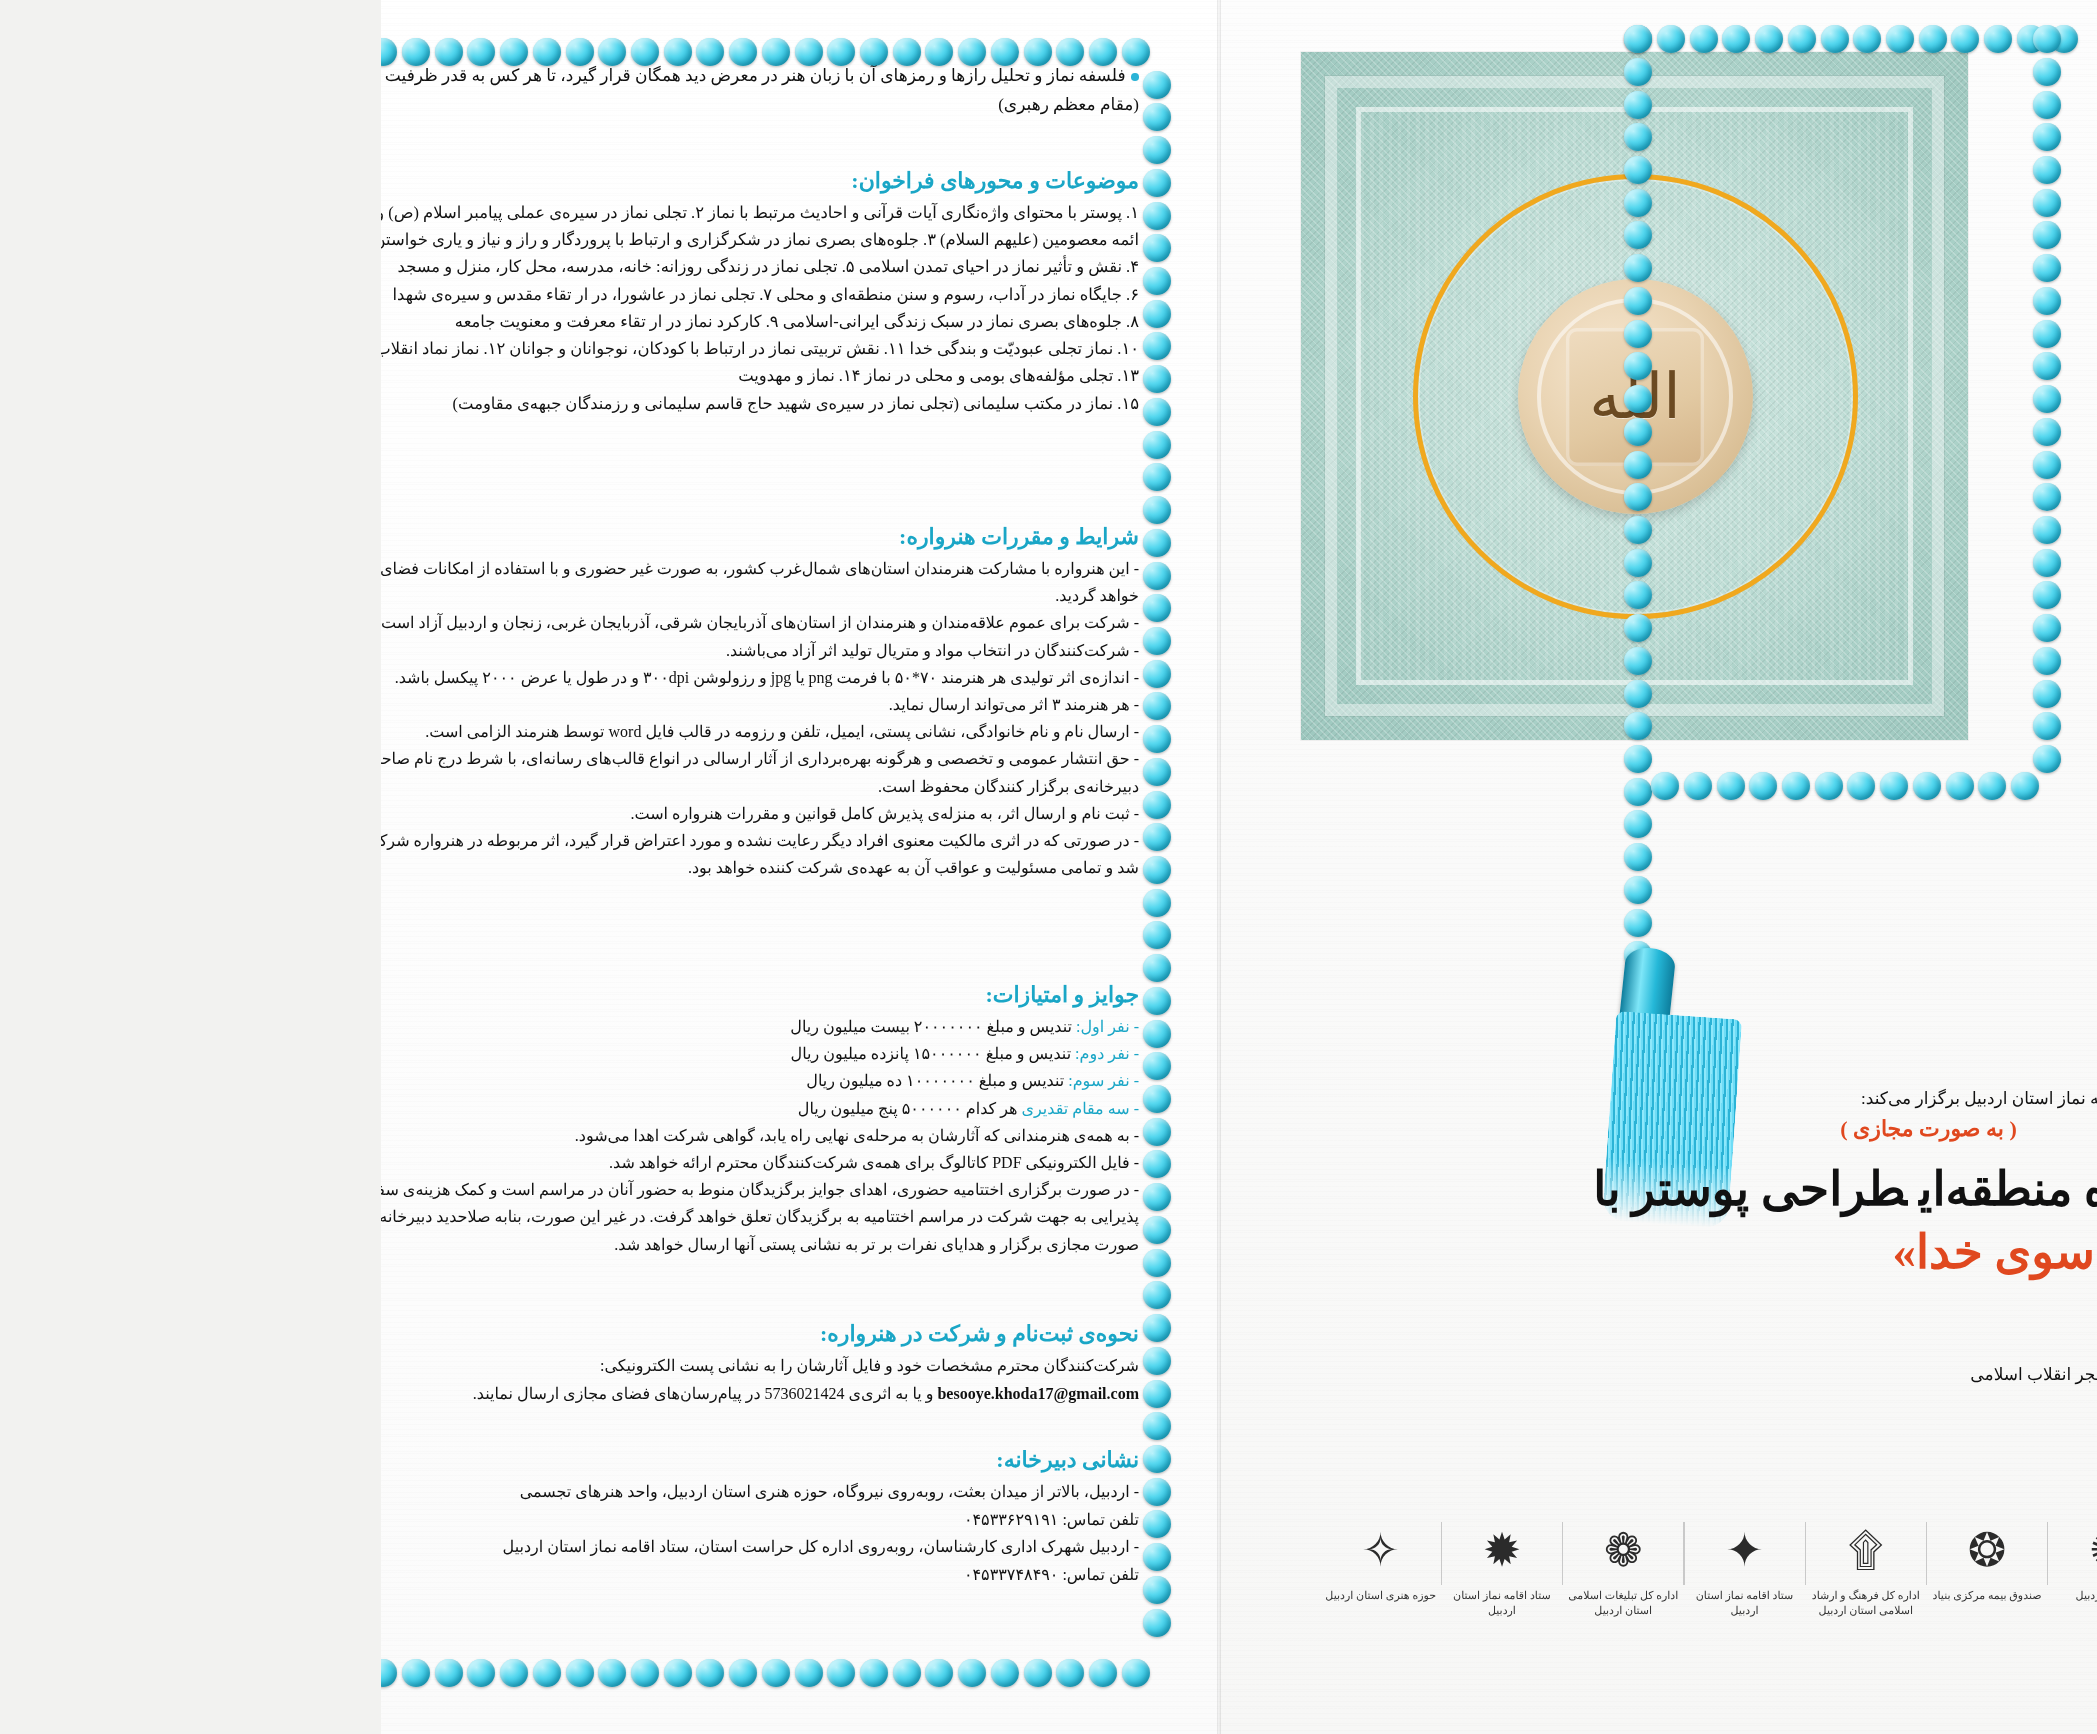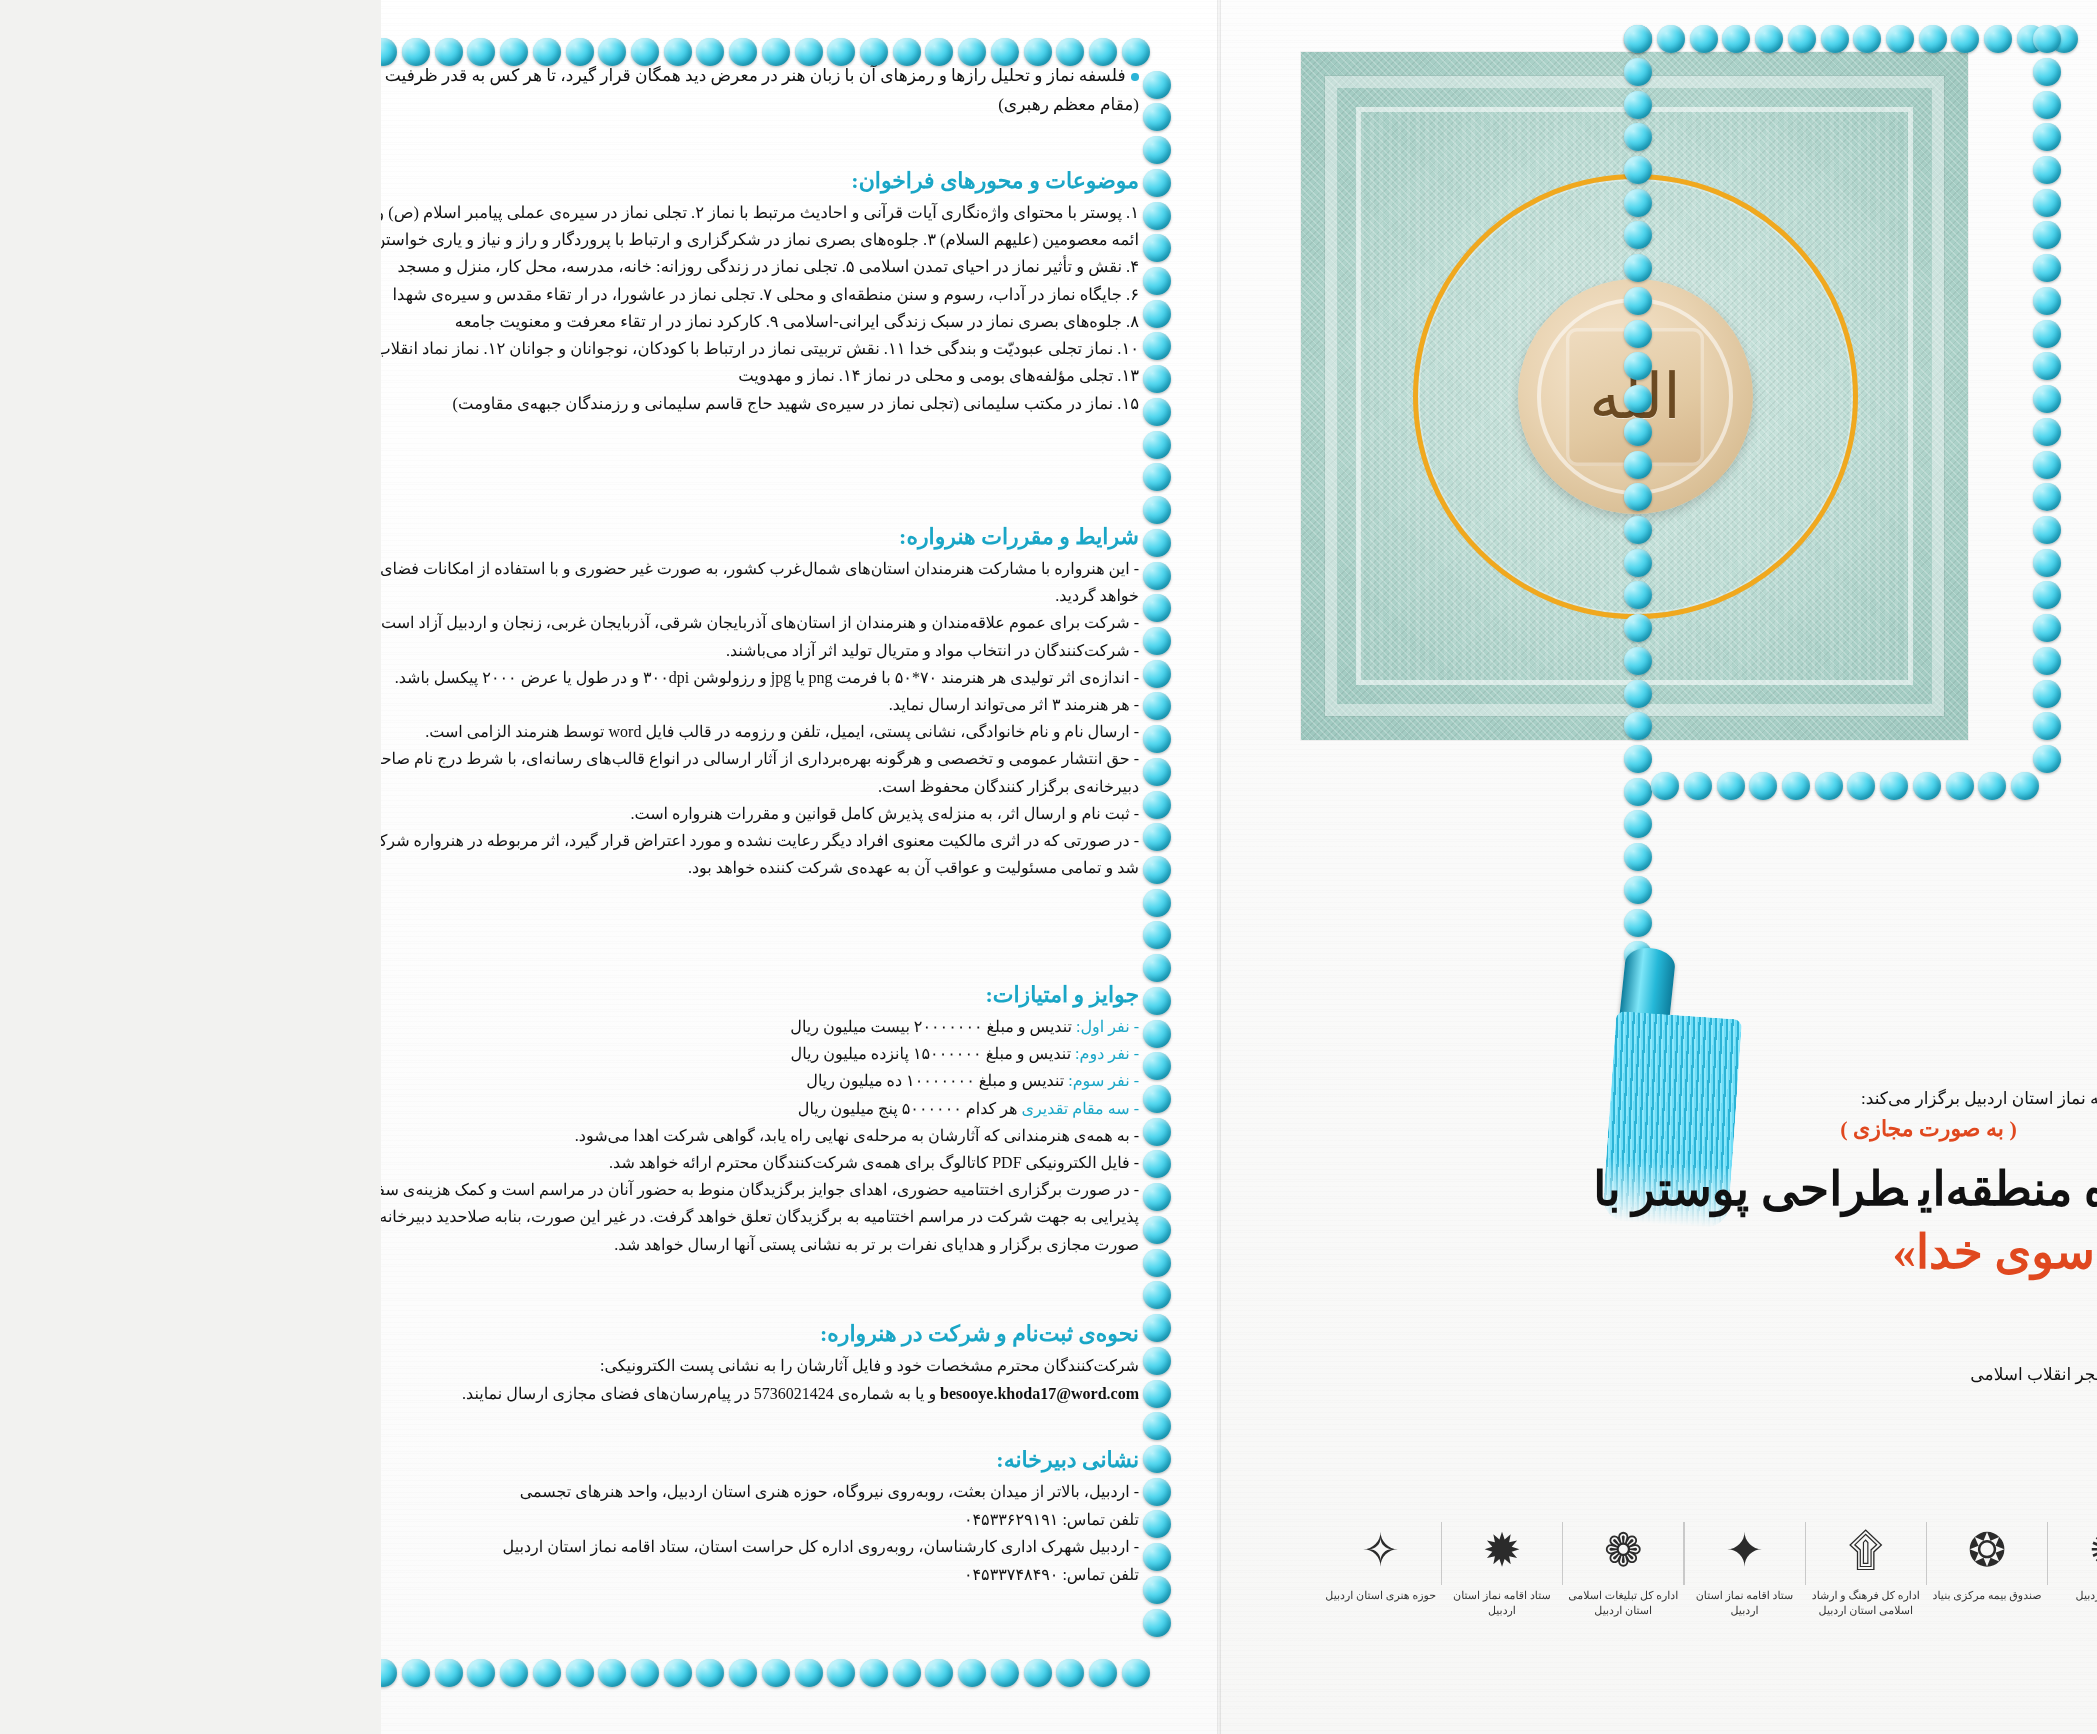--- a/index.html
+++ b/index.html
@@ -318,22 +318,22 @@
         <div><span>پذیرایی به جهت شرکت در مراسم اختتامیه به برگزیدگان تعلق خواهد گرفت. در غیر این صورت، بنابه صلاحدید دبیرخانه، اختتامیه به</span></div>
         <div><span>صورت مجازی برگزار و هدایای نفرات بر تر به نشانی پستی آنها ارسال خواهد شد.</span></div>
       </div>
     </div>
 
     <div class="ltext" style="top:1321px; right:80px; width:1040px;">
       <div class="sec-title">نحوه‌ی ثبت‌نام و شرکت در هنرواره:</div>
       <div class="reg-lines">
         <div>شرکت‌کنندگان محترم مشخصات خود و فایل آثارشان را به نشانی پست الکترونیکی:</div>
         <div>
-          <span class="email">besooye.khoda17@word.com</span>
-          <span> و یا به شماره‌ی </span>
+          <span class="email">besooye.khoda17@gmail.com</span>
+          <span> و یا به اثری‌ی </span>
           <span>5736021424</span>
           <span> در پیام‌رسان‌های فضای مجازی ارسال نمایند.</span>
         </div>
       </div>
     </div>
 
     <div class="ltext" style="top:1447px; right:80px; width:1040px;">
       <div class="sec-title">نشانی دبیرخانه:</div>
       <div class="addr-lines">
         <div>- اردبیل، بالاتر از میدان بعثت، روبه‌روی نیروگاه، حوزه هنری استان اردبیل، واحد هنرهای تجسمی</div>

